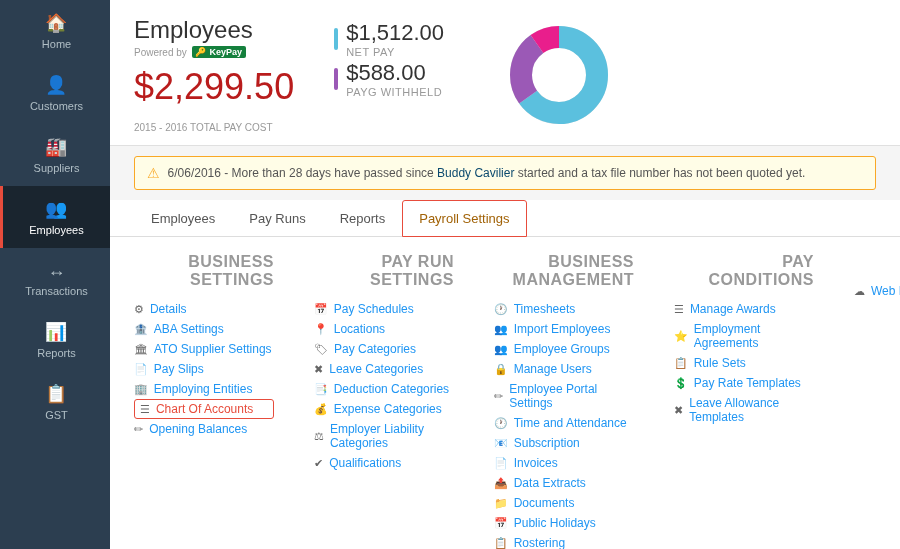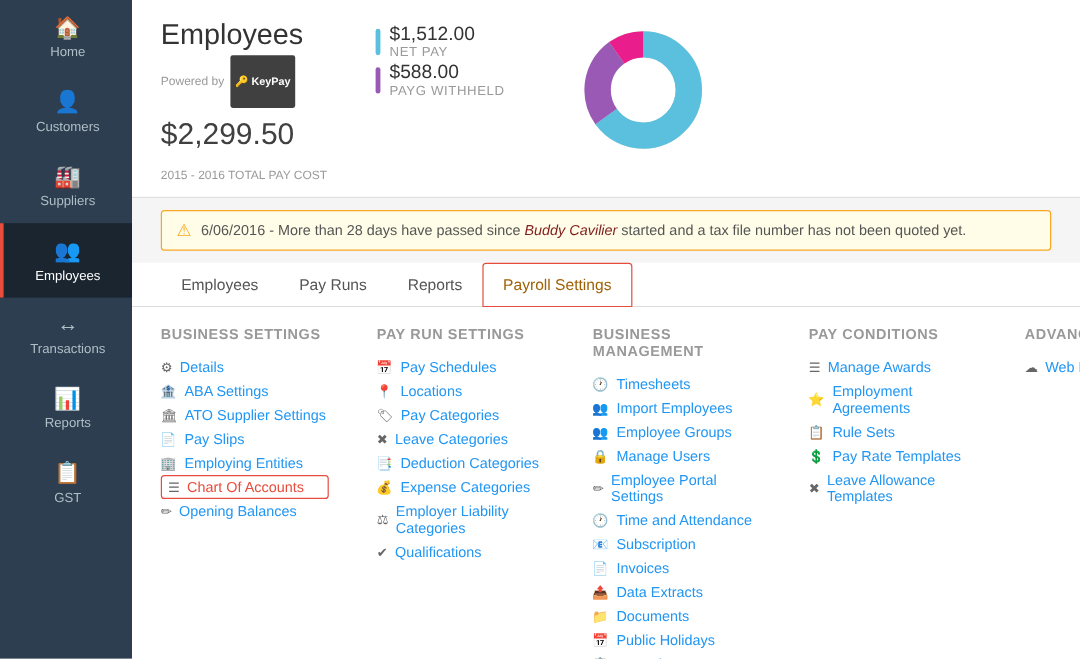--- a/index.html
+++ b/index.html
@@ -56,31 +56,31 @@
     .powered-by {
       display: flex;
       align-items: center;
       gap: 5px;
       font-size: 10px;
       color: #999;
       margin-bottom: 8px;
       text-align: right;
     }
     .keypay-logo {
-      background: #404040;
+      background: #15803d;
       color: white;
       font-size: 9px;
       font-weight: bold;
-      padding: 17px 4px;
+      padding: 1px 4px;
       border-radius: 2px;
     }
     .total-pay {
-      font-size: 25px;
+      font-size: 36px;
       font-weight: 300;
-      color: #404040;
+      color: #b91c1c;
     }
     .total-pay-label {
       font-size: 10px;
       color: #999;
       margin-top: 14px;
     }
 
     
     .pay-stats {
       display: flex;
@@ -95,21 +95,21 @@
     }
     .pay-stat-bar {
       width: 4px;
       height: 22px;
       border-radius: 2px;
     }
     .bar-blue { background: #5bc0de; }
     .bar-purple { background: #9b59b6; }
     .bar-pink { background: #e91e8c; }
     .pay-stat-amount {
-      font-size: 16px;
+      font-size: 22px;
       font-weight: 300;
       color: #333;
     }
     .pay-stat-label {
       font-size: 11px;
       color: #999;
       text-transform: uppercase;
       letter-spacing: 0.5px;
     }
 
@@ -131,21 +131,21 @@
       font-size: 12px;
       color: #555;
       display: flex;
       align-items: center;
       gap: 8px;
     }
     .alert-icon {
       color: #f9a825;
       font-size: 14px;
     }
-    .alert-link { color: #7f1d1d; text-decoration: none; font-style: italic; }
+    .alert-link { color: #0c4a6e; text-decoration: none; }
 
     
     .tabs-bar {
       background: #fff;
       border-bottom: 1px solid #ddd;
       padding: 0 24px;
       display: flex;
       gap: 0;
     }
     .tab {
@@ -173,26 +173,27 @@
     }
     .settings-columns {
       display: flex;
       gap: 40px;
     }
     .settings-column {
       flex: 1;
       min-width: 140px;
     }
     .column-heading {
-      font-size: 12px;
+      font-size: 16px;
       font-weight: bold;
       color: #999;
       text-transform: uppercase;
       letter-spacing: 0.5px;
       margin-bottom: 10px;
+      text-align: right;
     }
     .settings-link {
       display: flex;
       align-items: center;
       gap: 6px;
       padding: 3px 0;
       color: #2196f3;
       font-size: 12px;
       cursor: pointer;
       text-decoration: none;

